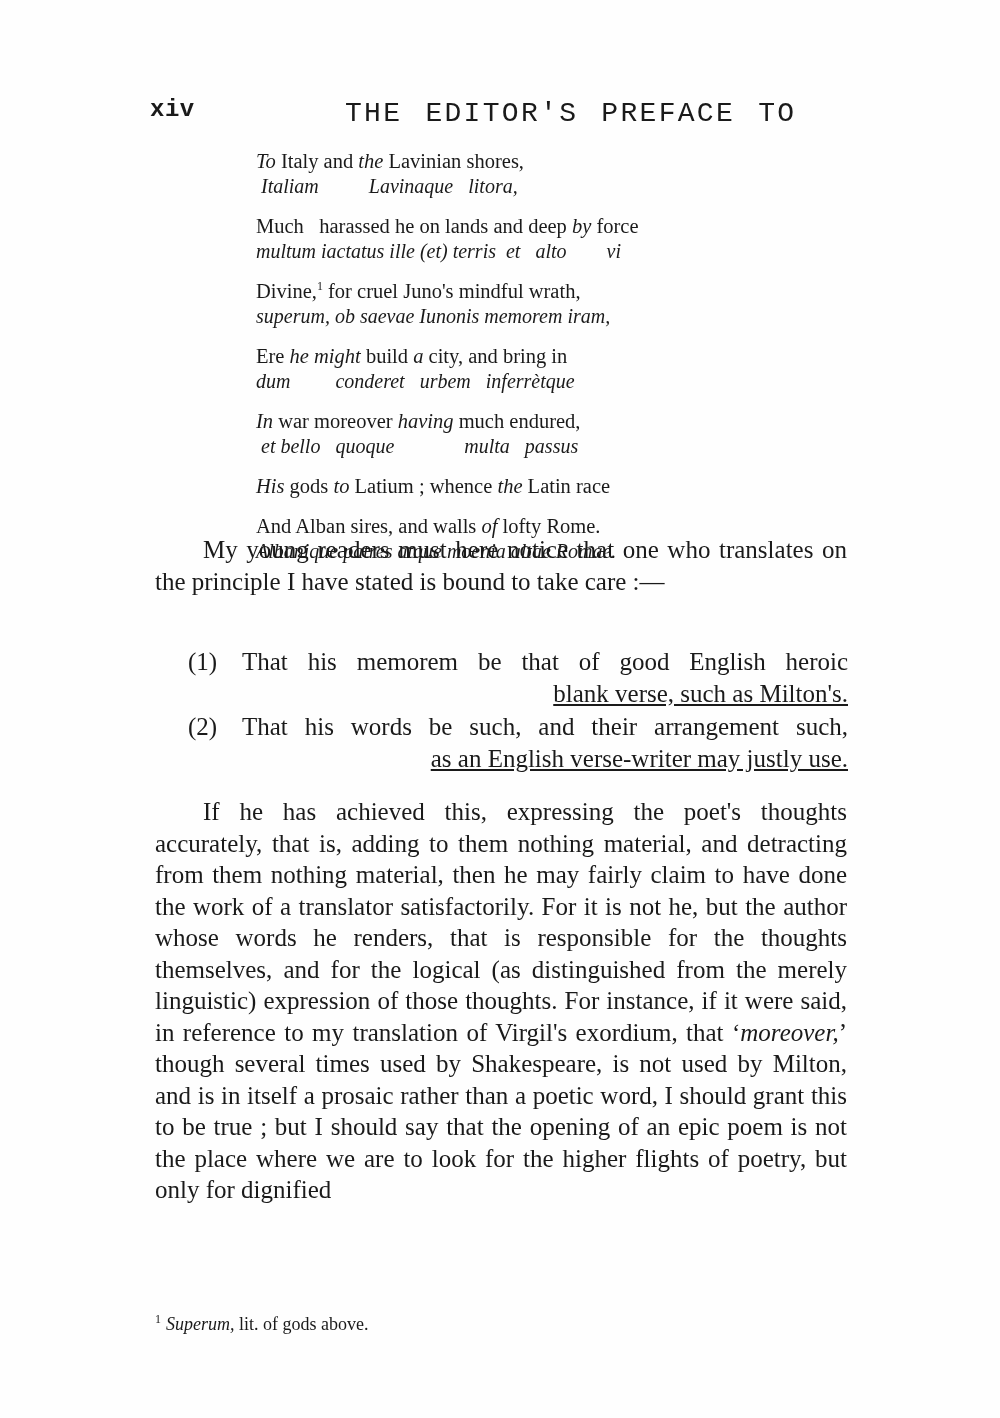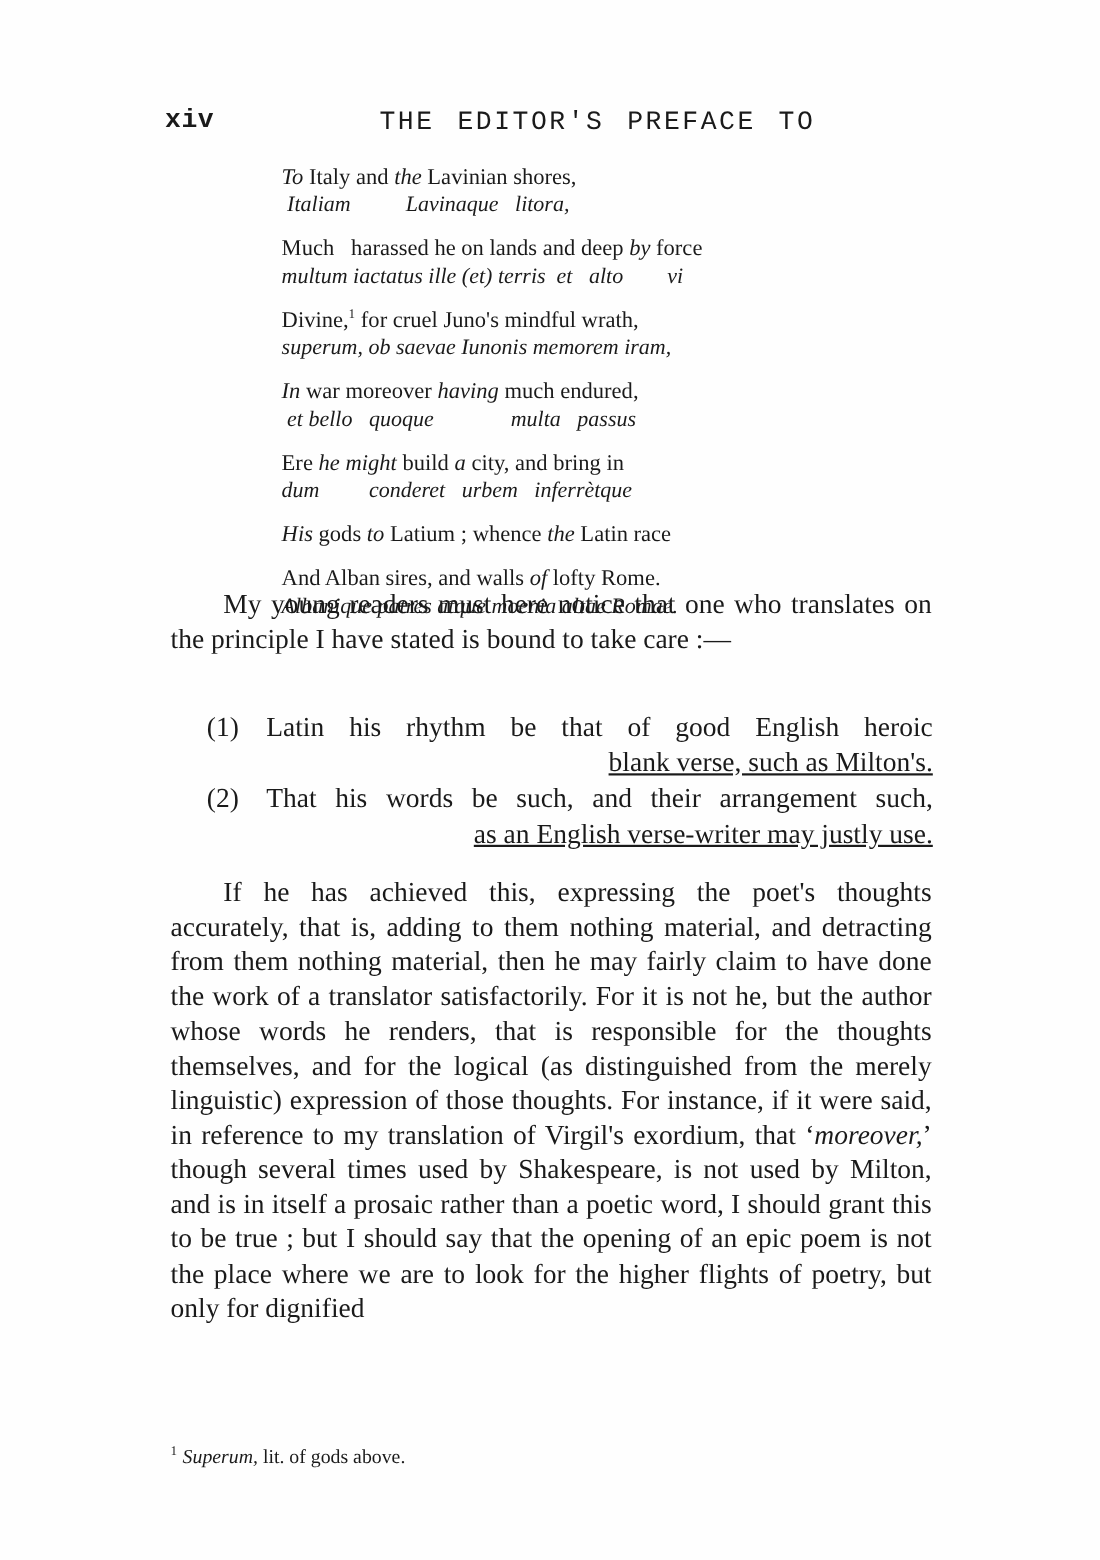--- a/index.html
+++ b/index.html
@@ -36,21 +36,21 @@
     left: 0;
     top: 0;
     font-weight: bold;
     font-size: 24px;
     letter-spacing: 0.5px;
   }
   .head-title {
     position: absolute;
     left: 195px;
     top: 2px;
-    font-size: 24px;
+    font-size: 28px;
     letter-spacing: 2.3px;
     word-spacing: 4px;
     font-weight: normal;
   }
 
   
   .verse-block {
     position: absolute;
     top: 148px;
     left: 256px;
@@ -173,27 +173,27 @@
       <div class="line-en">Much   harassed he on lands and deep <i>by</i> force</div>
       <div class="line-la">multum iactatus ille (et) terris  et   alto        vi</div>
     </div>
 
     <div class="couplet">
       <div class="line-en">Divine,<span class="fnref">1</span> for cruel Juno's mindful wrath,</div>
       <div class="line-la">superum, ob saevae Iunonis memorem iram,</div>
     </div>
 
     <div class="couplet">
+      <div class="line-en">Ere <i>he might</i> build <i>a</i> city, and bring in</div>
+      <div class="line-la">dum         conderet   urbem   inferrètque</div>
+    </div>
+
+    <div class="couplet">
       <div class="line-en"><i>In</i> war moreover <i>having</i> much endured,</div>
       <div class="line-la"> et bello   quoque              multa   passus</div>
-    </div>
-
-    <div class="couplet">
-      <div class="line-en">Ere <i>he might</i> build <i>a</i> city, and bring in</div>
-      <div class="line-la">dum         conderet   urbem   inferrètque</div>
     </div>
 
     <div class="couplet">
       <div class="line-en"><i>His</i> gods <i>to</i> Latium ; whence <i>the</i> Latin race</div>
     </div>
 
     <div class="couplet">
       <div class="line-en">And Alban sires, and walls <i>of</i> lofty Rome.</div>
       <div class="line-la">Albanique patres atque moenia altae Romae.</div>
     </div>
@@ -202,21 +202,21 @@
 
   <div class="body-col" id="para-1">
     <p class="para">My young readers must here notice that one who translates on the principle I have stated is bound to take care :—</p>
   </div>
 
   <div class="num-list">
 
     <div class="num-item">
       <span class="num-marker">(1)</span>
       <span class="num-text">
-        <span class="first">Latin his rhythm be that of good English heroic</span>
+        <span class="first">That his memorem be that of good English heroic</span>
         <span class="cont">blank verse, such as Milton's.</span>
       </span>
     </div>
 
     <div class="num-item">
       <span class="num-marker">(2)</span>
       <span class="num-text">
         <span class="first">That his words be such, and their arrangement such,</span>
         <span class="cont">as an English verse-writer may justly use.</span>
       </span>

